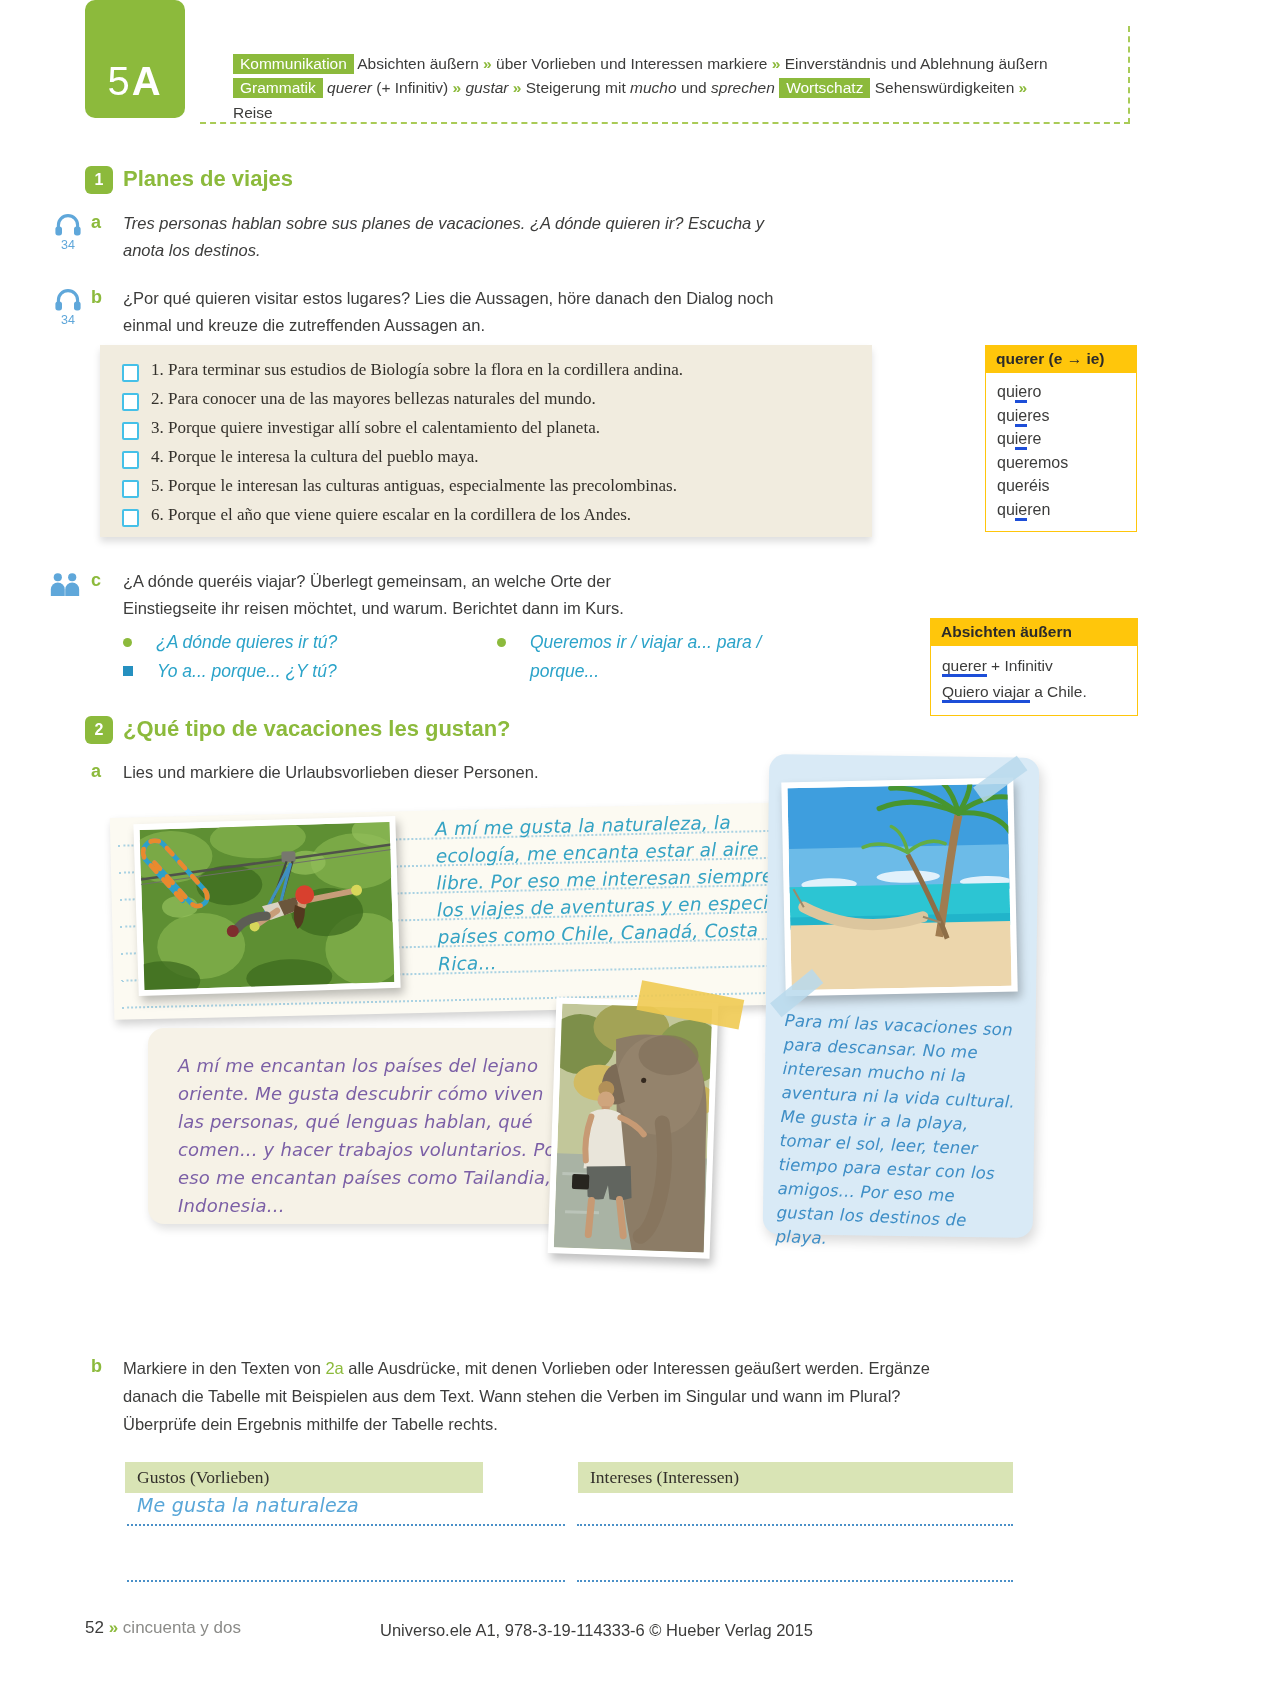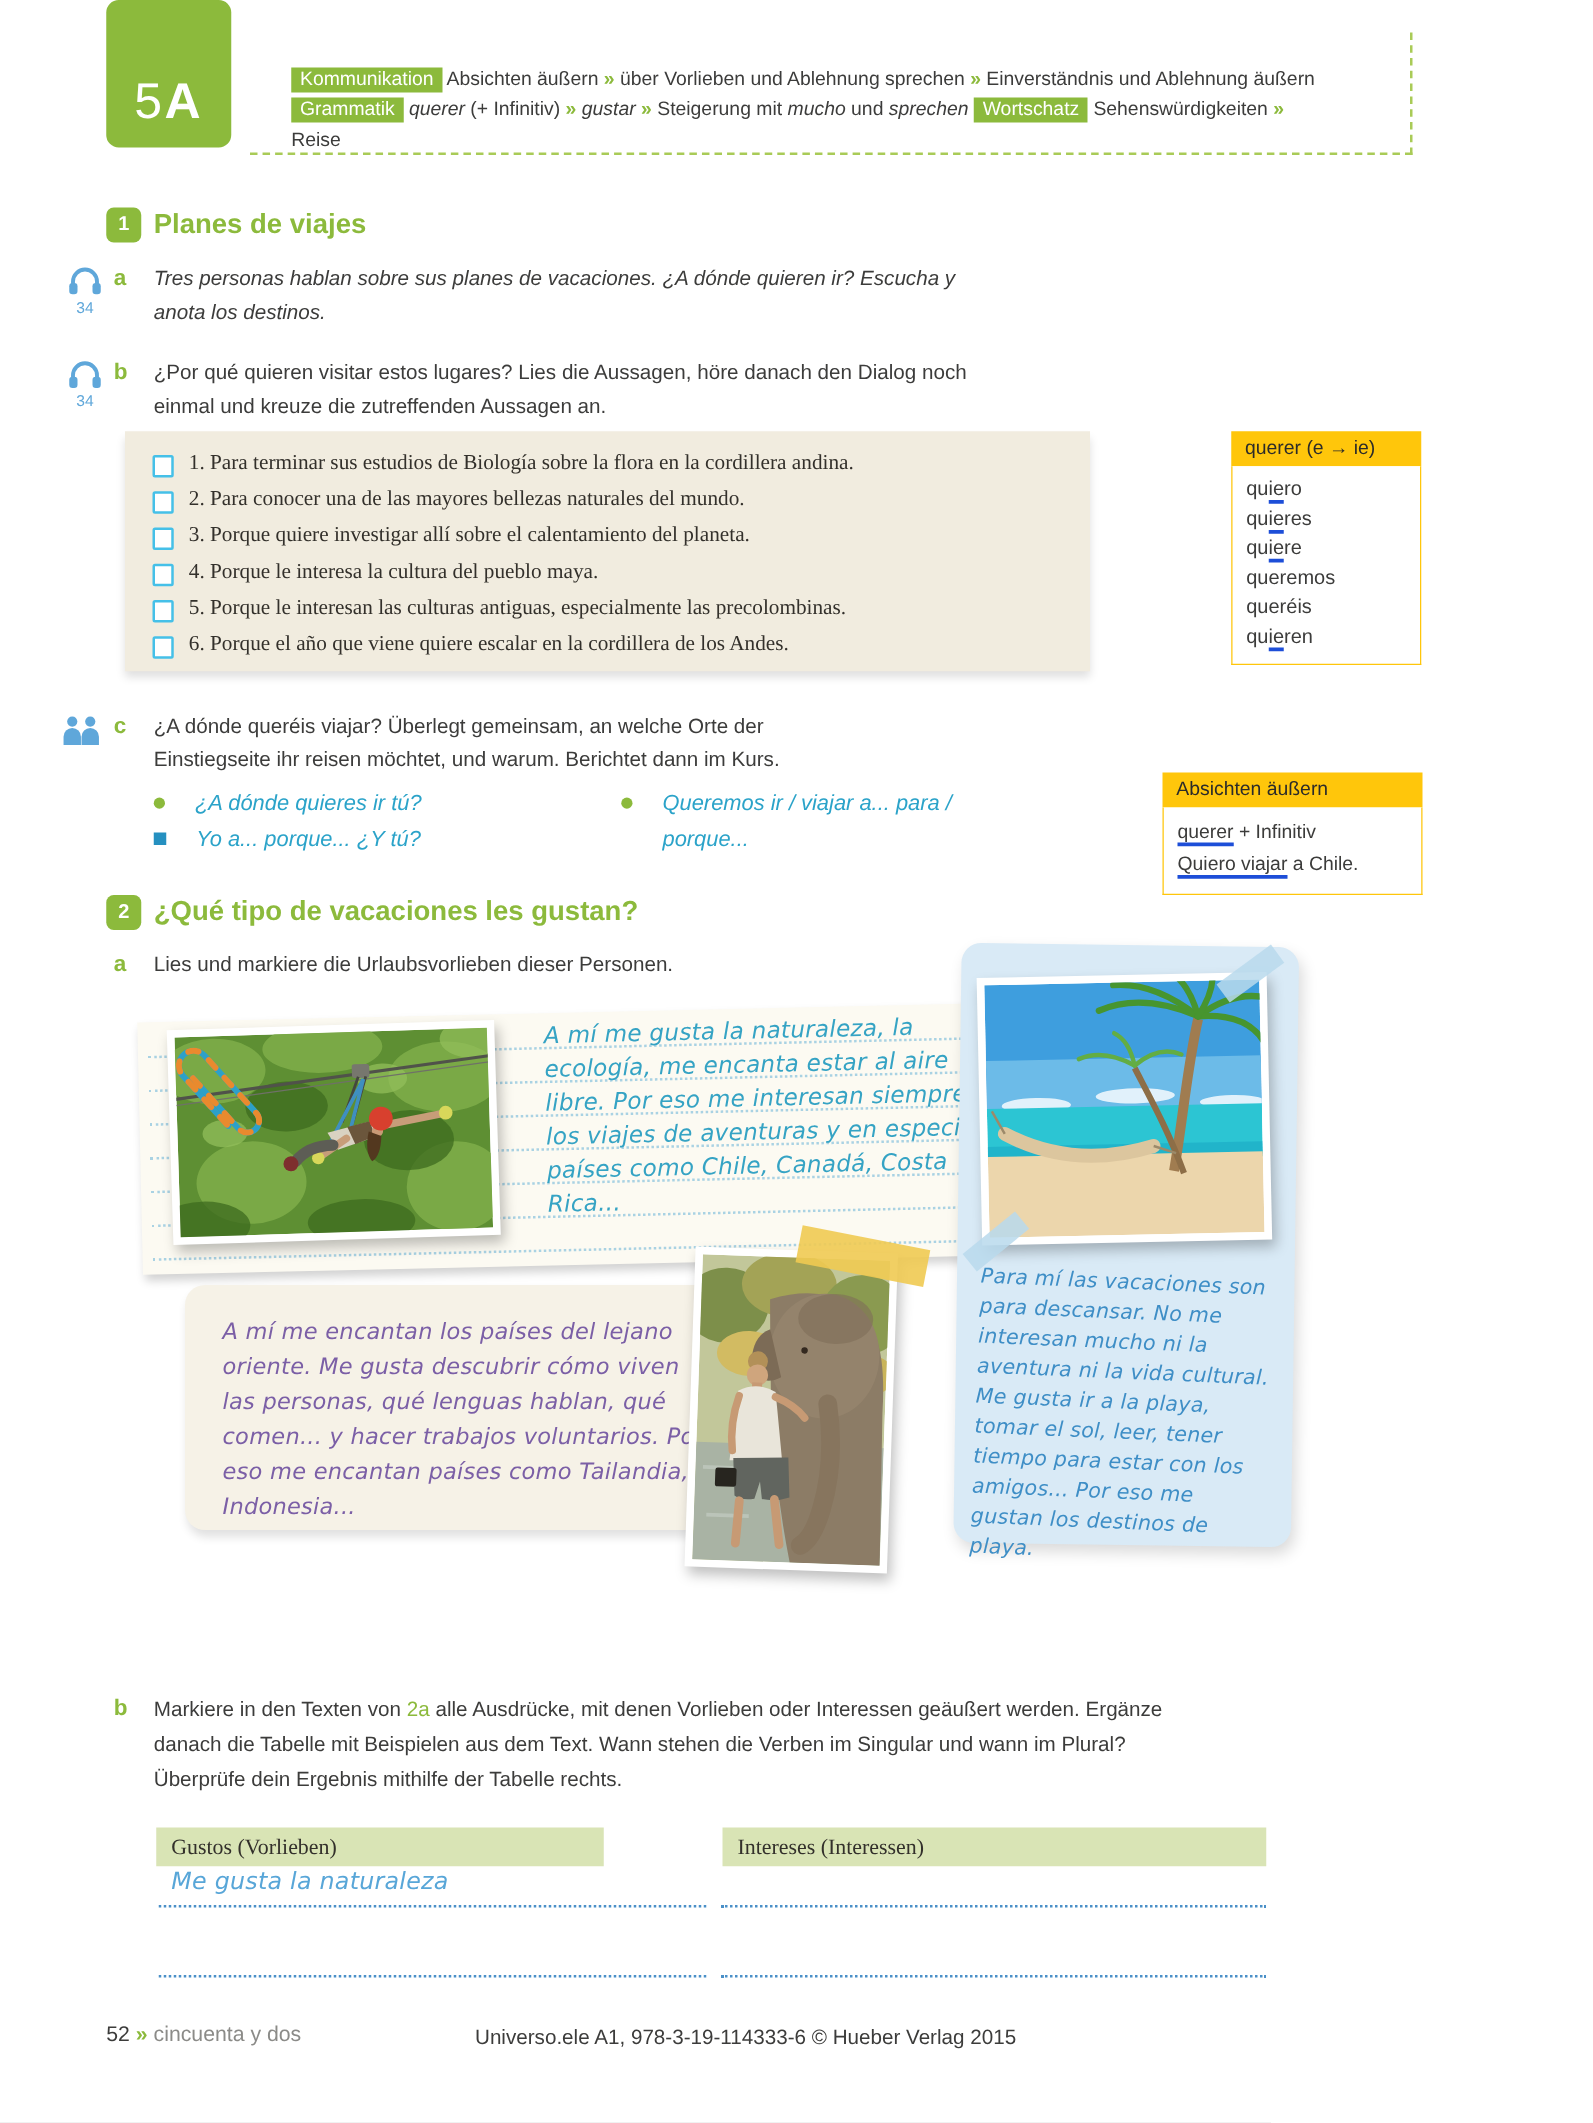--- a/index.html
+++ b/index.html
@@ -31,21 +31,21 @@
   
   .stbox{left:100px;top:345px;width:772px;height:192px;background:#f1ecdf;
          box-shadow:0 5px 7px rgba(0,0,0,.13);padding:15px 0 0 22px;box-sizing:border-box;}
   .stmt{display:flex;height:29px;align-items:flex-start;
         font-family:"Liberation Serif",serif;font-size:17px;color:#33302b;}
   .cb{flex:none;width:13px;height:14px;border:2px solid #45c0e8;border-radius:2px;
       background:#fff;margin:4px 12px 0 0;}
 
   
   .gbox{background:#fff;}
-  .gtitle{background:#ffc60b;font-weight:400;font-size:15.5px;padding:5px 11px;color:#2b2b2a;}
+  .gtitle{background:#ffc60b;font-weight:700;font-size:15.5px;padding:5px 11px;color:#2b2b2a;}
   .gbody{background:#fff;border:1px solid #ffc60b;border-top:none;padding:7px 11px 10px;
          font-size:16px;line-height:23.5px;}
   .hl{font-weight:400;border-bottom:3px solid #1d4ed8;}
 
   
   .prompt{display:flex;gap:24px;font-size:17.5px;line-height:29px;color:#2ba3c9;font-style:italic;}
   .mk-dot{flex:none;width:9px;height:9px;border-radius:50%;background:#8cba3c;margin-top:10px;}
   .mk-sq{flex:none;width:10px;height:10px;background:#2590c0;margin-top:9px;}
 
   
@@ -97,21 +97,21 @@
 
   <div class="abs unit-tab">
     <span class="lbl"><span>5</span><b>A</b></span>
   </div>
 
   <div class="abs overview-box">
     <p class="ov-text">
       <span class="ov-badge">Kommunikation</span>
       <span>Absichten äußern</span>
       <span class="arr">»</span>
-      <span>über Vorlieben und Ablehnung sprechen</span>
+      <span>über Vorlieben und Interessen markiere</span>
       <span class="arr">»</span>
       <span>Einverständnis und Ablehnung äußern</span>
       <span class="ov-badge">Grammatik</span>
       <span class="i">querer</span>
       <span>(+ Infinitiv)</span>
       <span class="arr">»</span>
       <span class="i">gustar</span>
       <span class="arr">»</span>
       <span>Steigerung mit</span>
       <span class="i">mucho</span>

